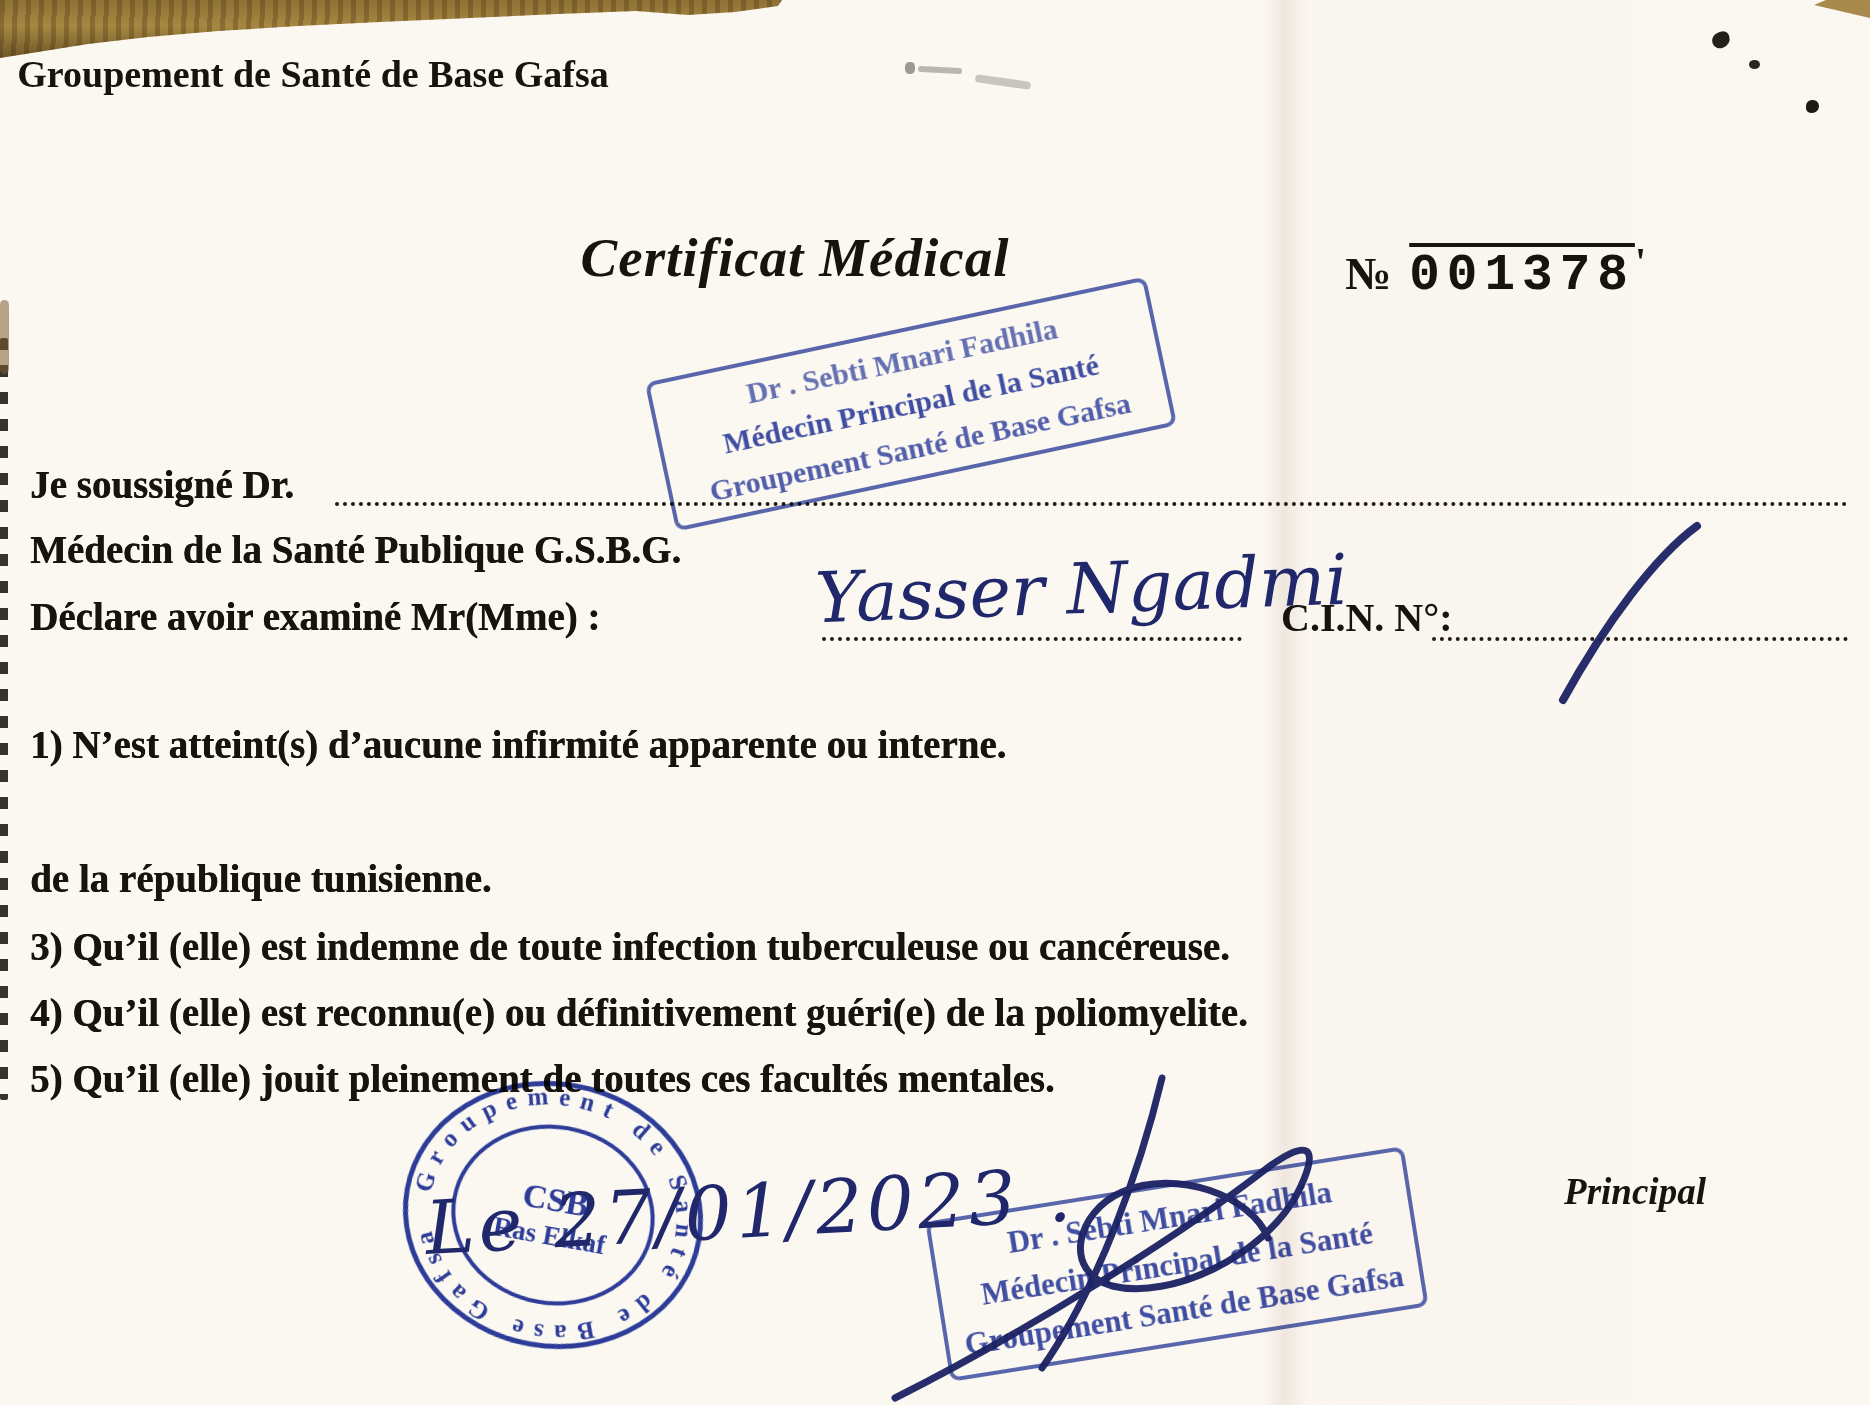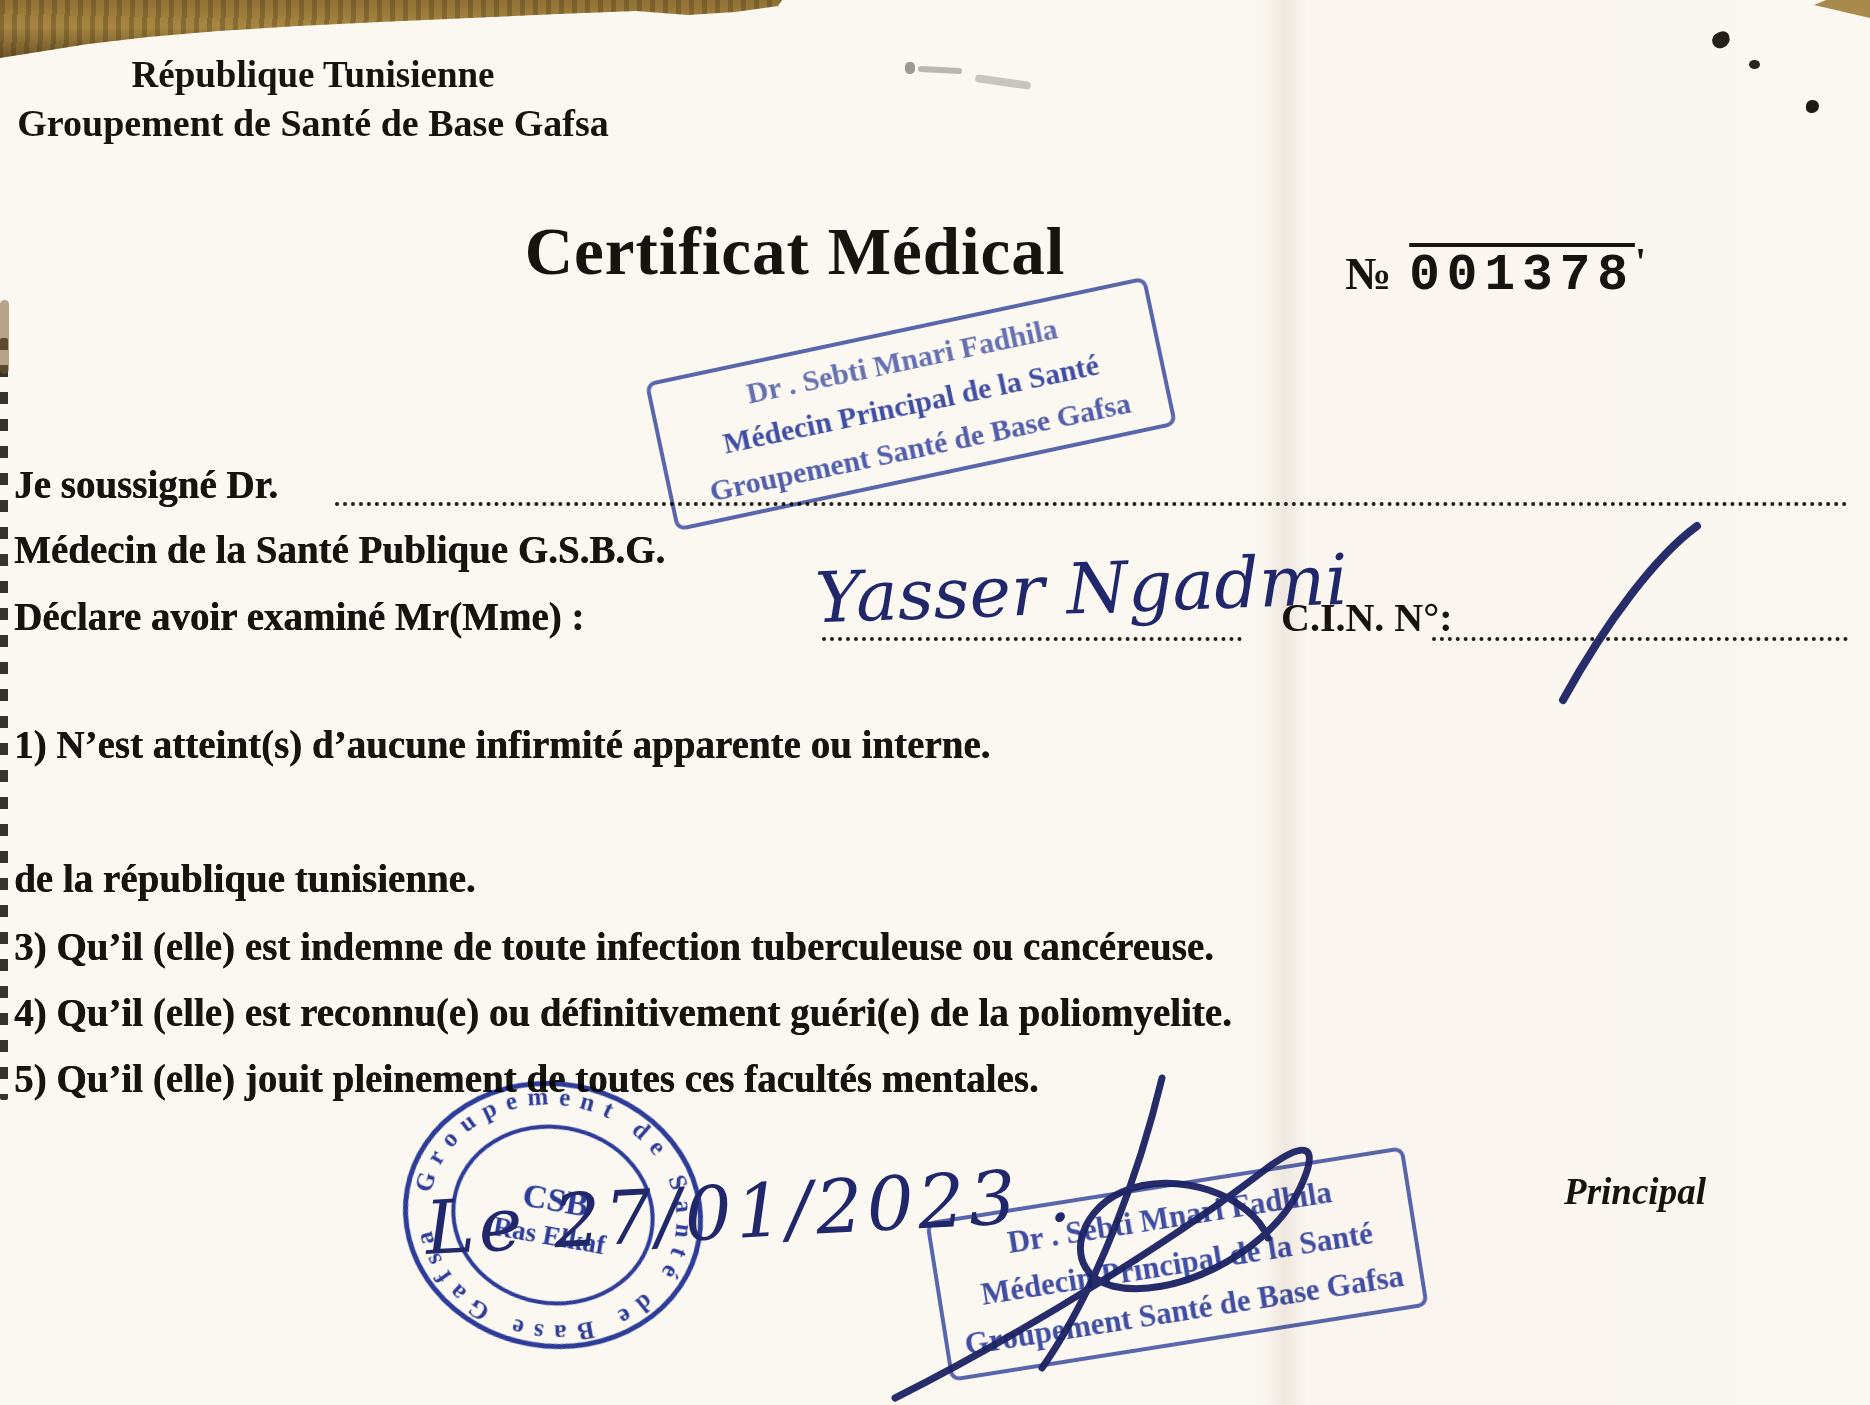--- a/index.html
+++ b/index.html
@@ -32,29 +32,29 @@
   .smudge{position:absolute;z-index:2;background:#6a665f;border-radius:4px;}
   .sm-a{left:905px;top:62px;width:10px;height:12px;opacity:.65;border-radius:40%;}
   .sm-b{left:918px;top:67px;width:44px;height:6px;opacity:.45;transform:rotate(3deg);}
   .sm-c{left:975px;top:78px;width:56px;height:8px;opacity:.35;transform:rotate(8deg);}
 
   
   .hdr{position:absolute;left:8px;top:50px;width:610px;text-align:center;font-weight:bold;z-index:2;}
   .hdr div{line-height:49px;white-space:nowrap;}
   .hdr .h1,.hdr .h2{font-size:37px;}
   .hdr .h3{font-size:38px;}
-  .title{position:absolute;left:400px;top:213px;width:790px;text-align:center;
-    font-size:67px;font-weight:bold;letter-spacing:1px;z-index:2;white-space:nowrap;}
+  .title{position:absolute;left:400px;top:226px;width:790px;text-align:center;
+    font-size:55px;font-weight:bold;font-style:italic;letter-spacing:1px;z-index:2;white-space:nowrap;}
   .serial{position:absolute;left:1345px;top:238px;z-index:2;white-space:nowrap;}
   .serial .no{font-size:46px;font-weight:bold;}
   .serial .digits{font-family:"Liberation Mono",monospace;font-size:51px;font-weight:bold;letter-spacing:7px;
     text-decoration:overline;text-decoration-thickness:4px;text-underline-offset:2px;margin-left:18px;}
   .serial .tick{font-size:40px;font-weight:bold;vertical-align:14px;}
 
-  .line{position:absolute;left:14px;font-size:39px;font-weight:bold;white-space:nowrap;z-index:2;
+  .line{position:absolute;left:30px;font-size:39px;font-weight:bold;white-space:nowrap;z-index:2;
     text-shadow:.4px 0 0 currentColor;}
   .dots{position:absolute;border-bottom:4px dotted #231d15;z-index:2;}
 
   
   .stamp{position:absolute;border:4px solid rgba(62,79,168,.85);border-radius:10px;
     display:flex;flex-direction:column;justify-content:space-around;align-items:center;
     color:#4150ab;font-weight:bold;z-index:3;mix-blend-mode:multiply;filter:blur(.4px);
     padding:6px 10px;box-sizing:border-box;}
   .stamp div{white-space:nowrap;}
   .stamp-top{left:655px;top:328px;width:512px;height:152px;transform:rotate(-12deg);font-size:30px;}
@@ -86,21 +86,20 @@
   <div class="left-speck"></div>
   <div class="crease"></div>
   <div class="ink-dot dot-a"></div>
   <div class="ink-dot dot-b"></div>
   <div class="ink-dot dot-c"></div>
   <div class="smudge sm-a"></div>
   <div class="smudge sm-b"></div>
   <div class="smudge sm-c"></div>
 
   <div class="hdr">
-    <div class="h1">République Tunisienne</div>
     <div class="h3">Groupement de Santé de Base Gafsa</div>
   </div>
 
   <div class="title">Certificat Médical</div>
   <div class="serial">
     <span class="no">№</span><span class="digits">001378</span><span class="tick">'</span>
   </div>
 
   <div class="stamp stamp-top">
     <div class="s1">Dr . Sebti Mnari Fadhila</div>

